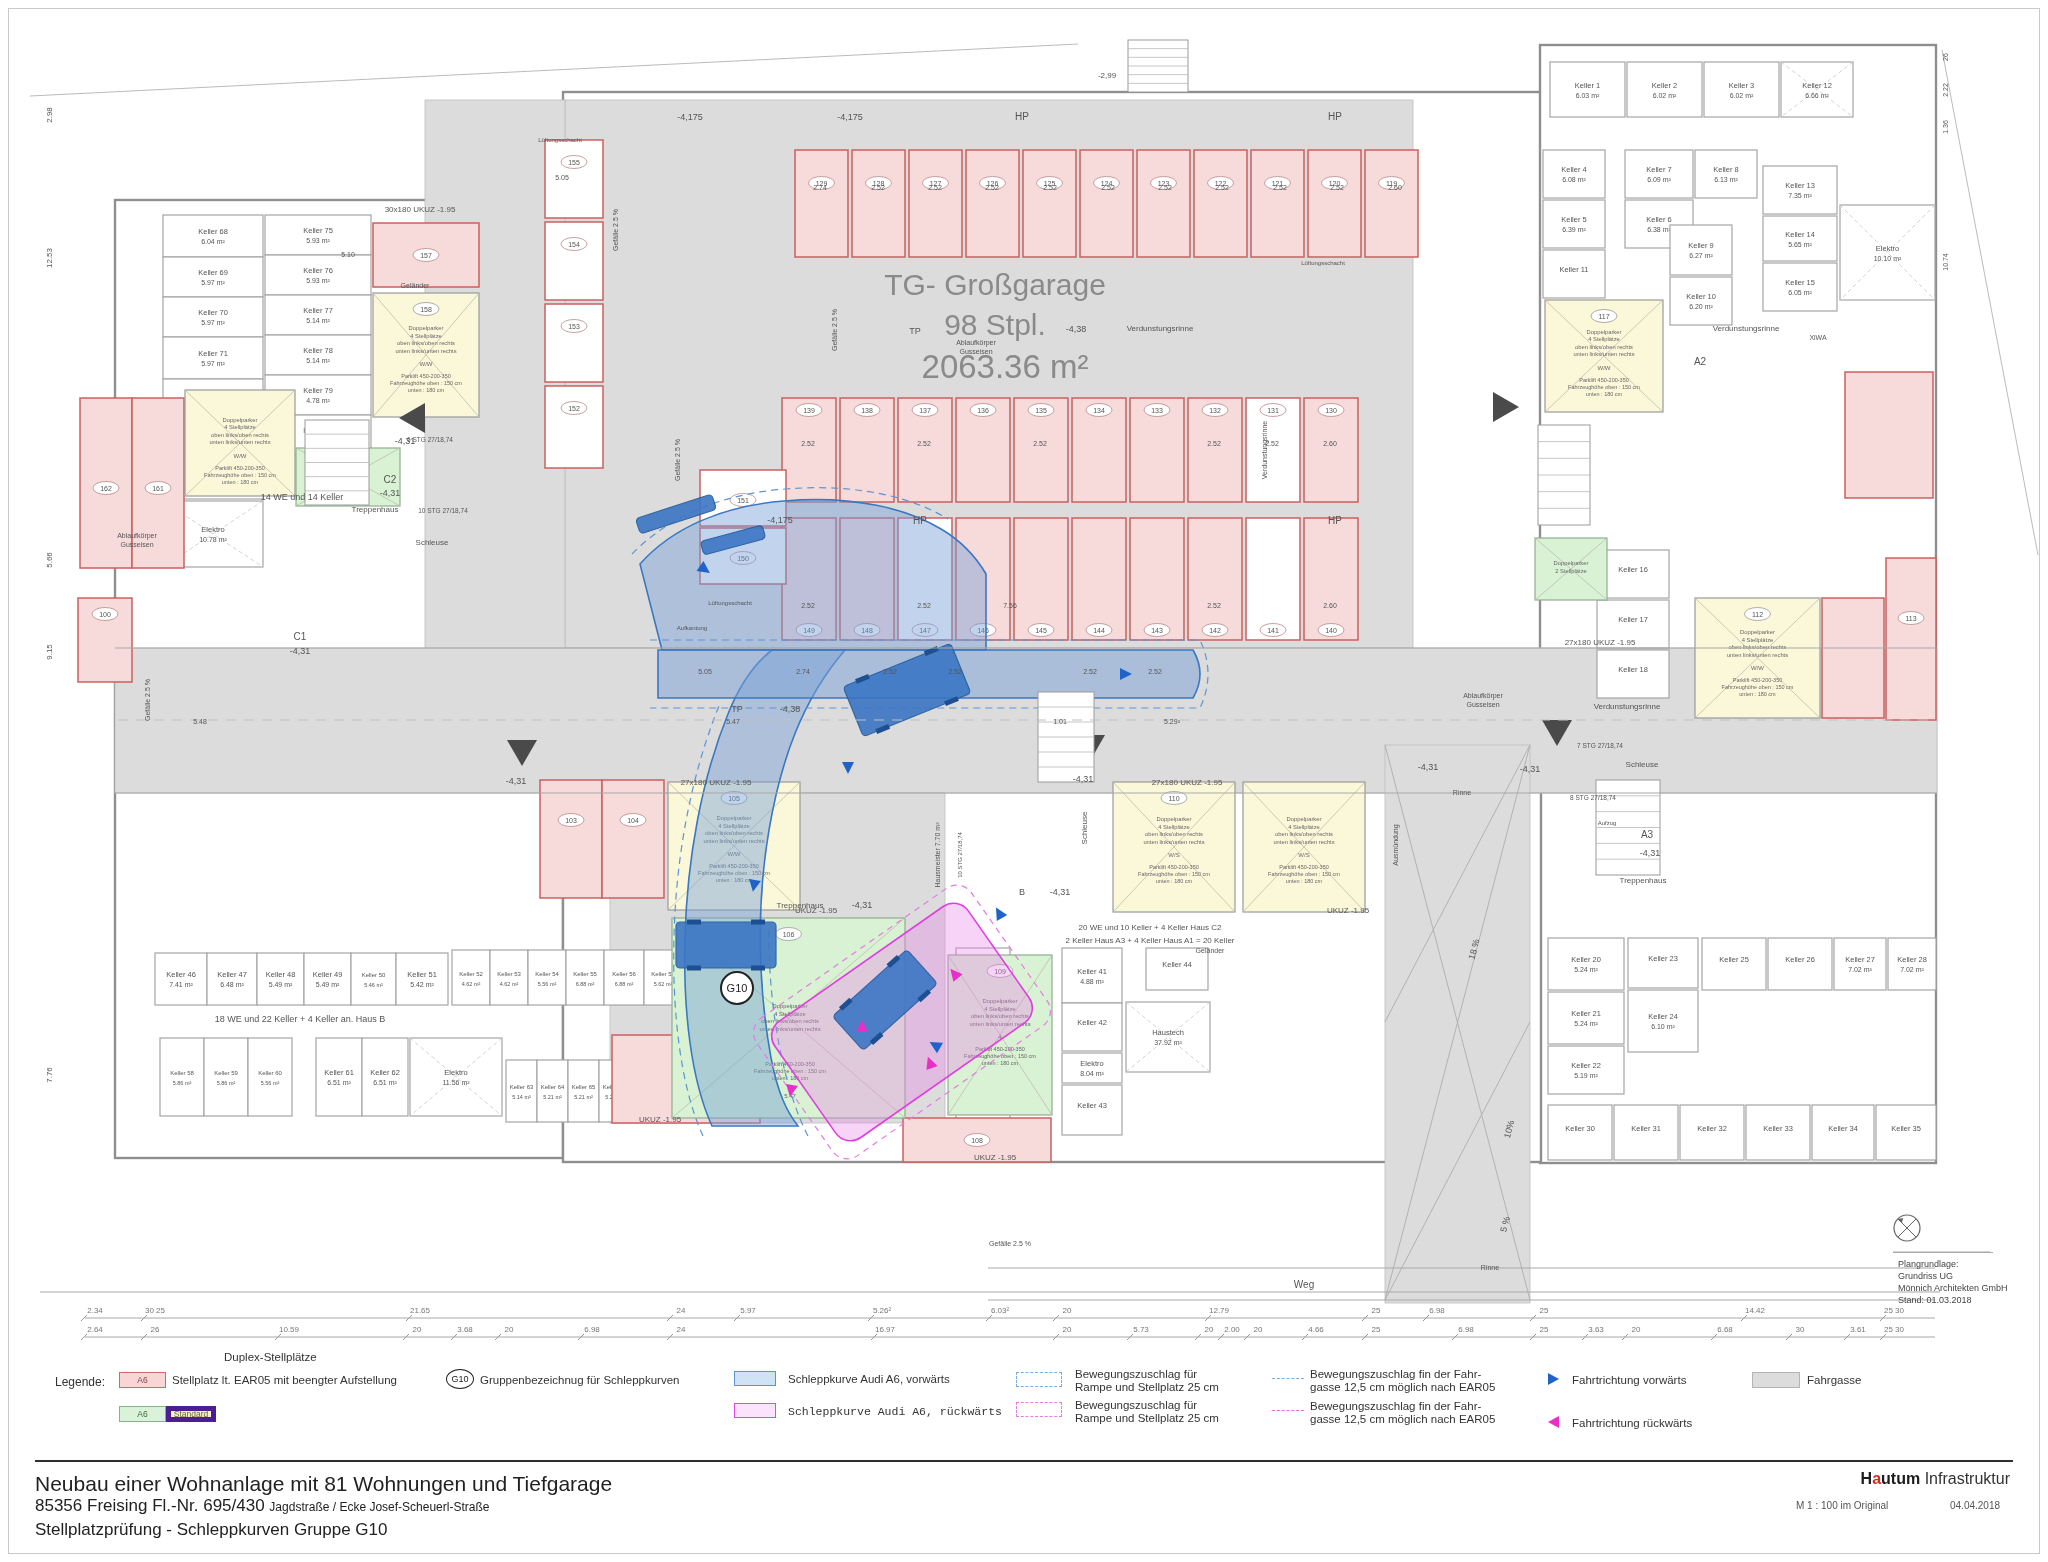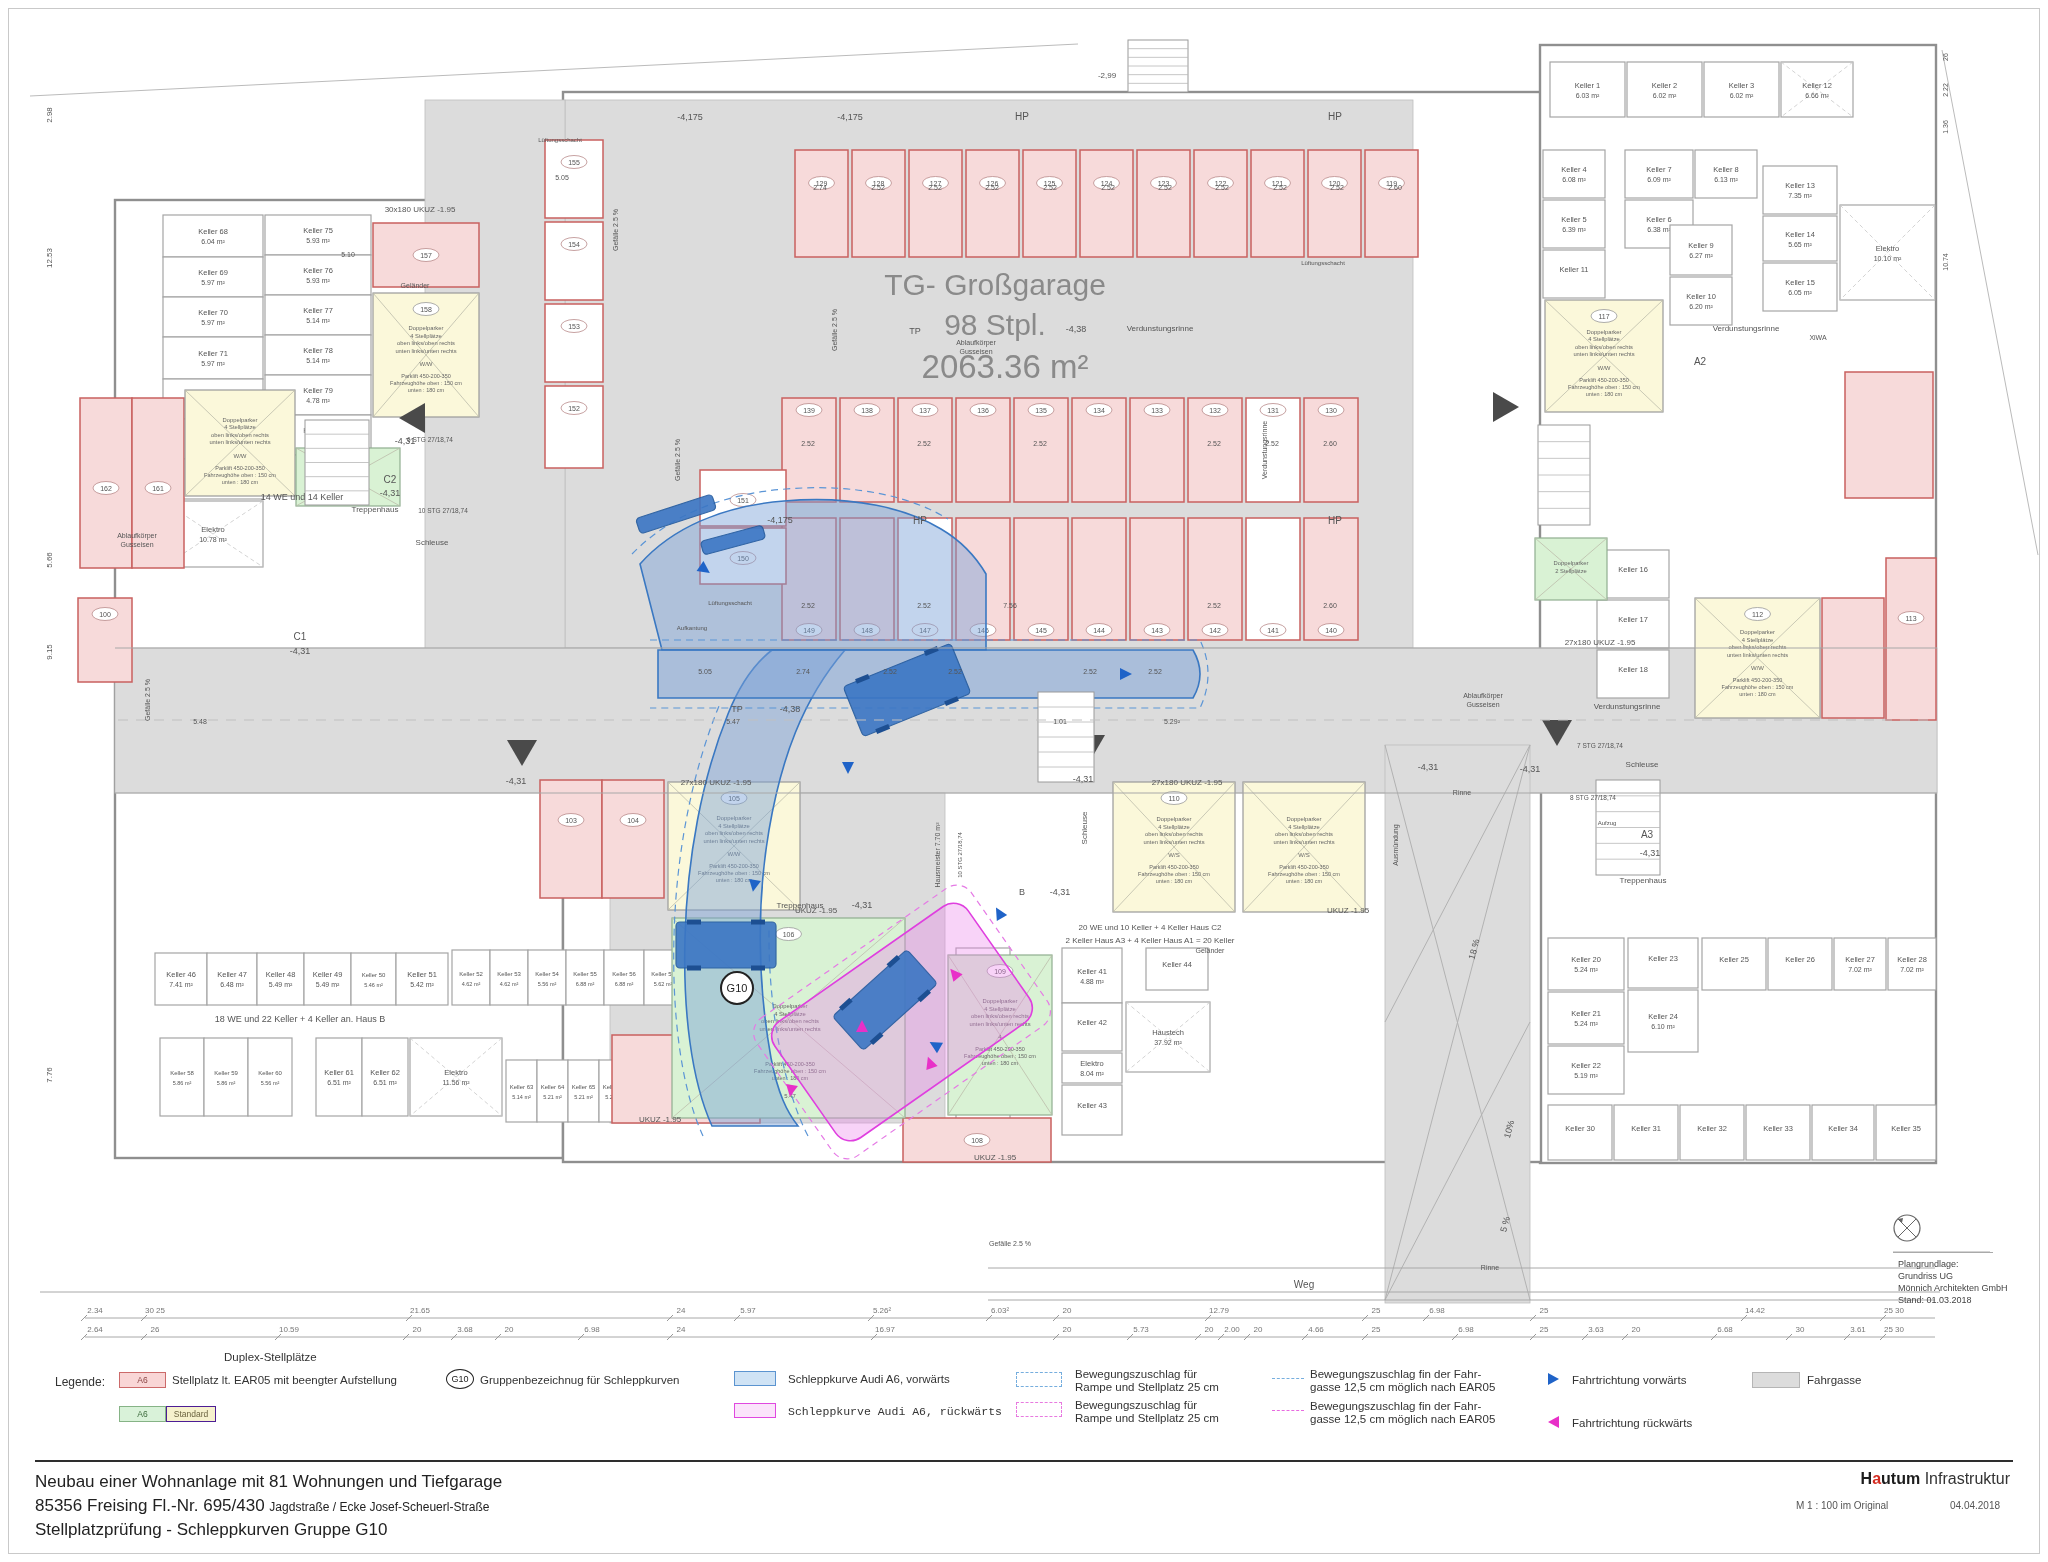--- a/index.html
+++ b/index.html
@@ -5,21 +5,21 @@
   html,body{margin:0;padding:0;background:#fff;font-family:"Liberation Sans",sans-serif;}
   .sheet{position:relative;width:2048px;height:1562px;background:#ffffff;overflow:hidden;}
   .frame{position:absolute;left:8px;top:8px;right:8px;bottom:8px;border:1px solid #c9c9c9;pointer-events:none;}
   #plan-svg{position:absolute;left:0;top:0;}
   .plan-title{position:absolute;left:66px;top:1164px;font-size:47px;color:#7a7a7a;letter-spacing:1px;}
   
   .lg{position:absolute;font-size:11.5px;color:#333;white-space:nowrap;}
   .chip{position:absolute;box-sizing:border-box;display:flex;align-items:center;justify-content:center;font-size:8.5px;color:#8a4444;}
   .chip.pink{background:#f9d6d6;border:1px solid #cc6a6a;}
   .chip.green{background:#d9f2d9;border:1px solid #86b386;color:#3d6b3d;}
-  .chip.std{background:#f6f1cd;border:1px solid #4c1d95;color:#6b6340;}
+  .chip.std{background:#f6f1cd;border:5px solid #4c1d95;color:#6b6340;}
   .chip.blue{background:#cfe3f5;border:1px solid #5b94d0;}
   .chip.mag{background:#fbe4fb;border:1px solid #e049e0;}
   .chip.dashblue{background:#fff;border:1px dashed #76aede;}
   .chip.dashmag{background:#fff;border:1px dashed #e87ae0;}
   .chip.gray{background:#dcdcdc;border:1px solid #b5b5b5;}
   .g10chip{position:absolute;width:26px;height:18px;border:1.6px solid #222;border-radius:50%;display:flex;align-items:center;justify-content:center;font-size:9px;color:#222;background:#fff;}
   .dashline{position:absolute;height:0;}
   .dashline.b{border-top:1.6px dashed #76aede;}
   .dashline.m{border-top:1.6px dashed #e86ae0;}
   .tri{position:absolute;width:0;height:0;}
@@ -909,21 +909,21 @@
 
   <span class="tri fwd" style="left:1548px;top:1373px;"></span>
   <div class="lg" style="left:1572px;top:1374px;">Fahrtrichtung vorwärts</div>
   <span class="tri rev" style="left:1548px;top:1416px;"></span>
   <div class="lg" style="left:1572px;top:1417px;">Fahrtrichtung rückwärts</div>
 
   <div class="chip gray" style="left:1752px;top:1372px;width:48px;height:16px;"></div>
   <div class="lg" style="left:1807px;top:1374px;">Fahrgasse</div>
 
   <div class="rule"></div>
-  <div class="ft" style="left:35px;top:1472px;font-size:17px;">Neubau einer Wohnanlage mit 81 Wohnungen und Tiefgarage</div>
+  <div class="ft" style="left:35px;top:1472px;font-size:21px;">Neubau einer Wohnanlage mit 81 Wohnungen und Tiefgarage</div>
   <div class="ft" style="left:35px;top:1496px;font-size:17px;">
     <span>85356 Freising   Fl.-Nr. 695/430</span>
     <span style="font-size:12px;">Jagdstraße / Ecke Josef-Scheuerl-Straße</span>
   </div>
   <div class="ft" style="left:35px;top:1520px;font-size:17px;">Stellplatzprüfung - Schleppkurven Gruppe G10</div>
 
   <div class="ft brand" style="right:38px;top:1470px;"><span>H</span><span class="red">a</span><span>utum</span><span class="light"> Infrastruktur</span></div>
   <div class="ft" style="left:1796px;top:1500px;font-size:10px;color:#555;">M  1 : 100 im Original</div>
   <div class="ft" style="left:1950px;top:1500px;font-size:10px;color:#555;">04.04.2018</div>
 </div>

